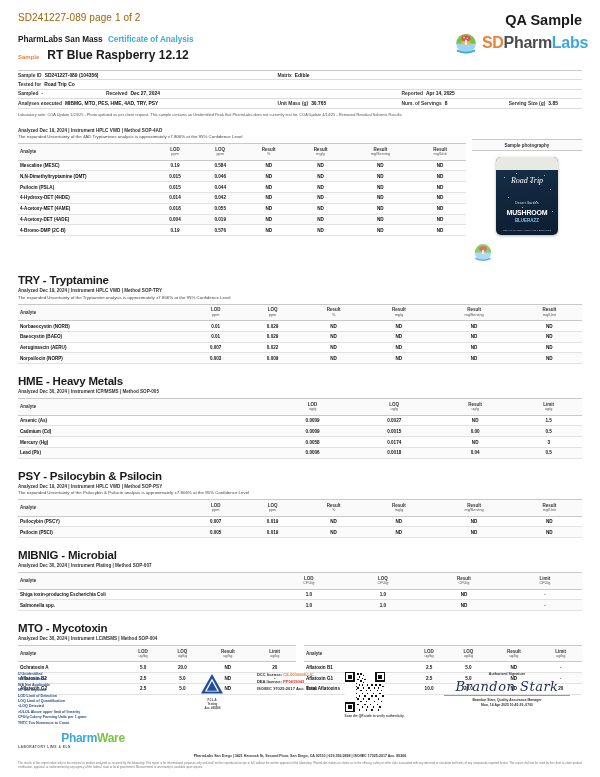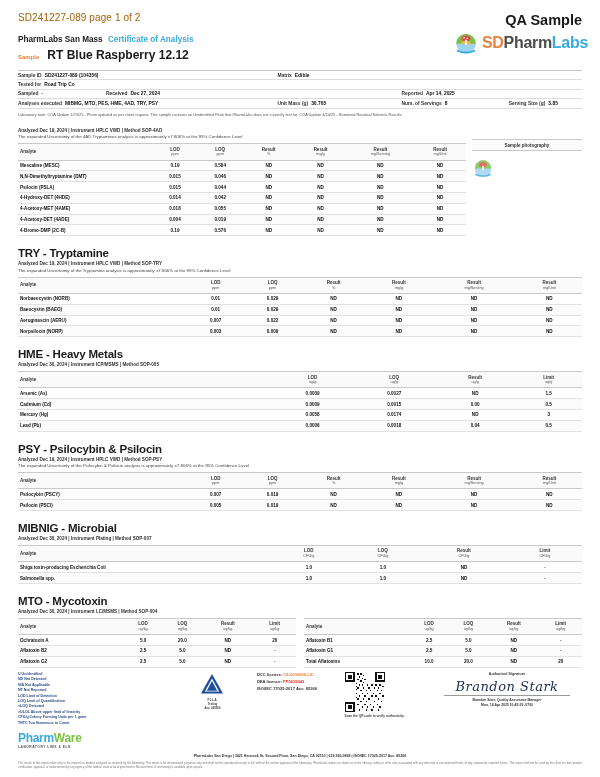--- a/index.html
+++ b/index.html
@@ -92,21 +92,21 @@
 
   
   .two-up { display: flex; gap: 8px; }
   .two-up > div { flex: 1; }
 
   
   .footer { position: absolute; left: 18px; right: 18px; bottom: 8px; }
   .foot-grid { display: flex; justify-content: space-between; align-items: flex-start; }
   .legend { font-size: 3.6px; line-height: 1.5; color: #2a4a8a; font-weight: 700; width: 150px; }
   .pharmware { margin-top: 5px; }
-  .pw-name { font-size: 12px; font-weight: 700; color: #3ba9dd; letter-spacing: -.3px; }
+  .pw-name { font-size: 12px; font-weight: 700; color: #3ba9dd; letter-spacing: -.3px; text-align: center; }
   .pw-name .w { color: #7ec242; }
   .pw-sub { font-size: 3.3px; font-weight: 700; color: #555; letter-spacing: .5px; }
 
   .seal { width: 34px; text-align: center; }
   .seal-badge { width: 26px; height: 26px; margin: 0 auto; }
   .seal-t { font-size: 2.8px; color: #444; line-height: 1.4; margin-top: 1px; font-weight: 700; }
 
   .lic { font-size: 4.1px; line-height: 1.7; font-weight: 700; color: #333; }
   .lic .o { color: #e8833a; } .lic .r { color: #d9342b; }
 
@@ -300,20 +300,41 @@
                 <td class="nd">ND</td>
                 <td class="nd">ND</td>
                 <td class="nd">ND</td>
               </tr>
             </tbody>
         </table>
       </div>
 
       <div class="photo-col">
         <div class="photo-head">Sample photography</div>
+        <div class="photo-box">
+          <div class="pkg">
+            <div class="pkg-top"></div>
+            <div class="pkg-stars">
+              <i style="left:8px;top:6px"></i>
+                <i style="left:20px;top:2px"></i>
+                <i style="left:34px;top:10px"></i>
+              <i style="left:48px;top:4px"></i>
+                <i style="left:54px;top:18px"></i>
+                <i style="left:12px;top:26px"></i>
+              <i style="left:40px;top:30px"></i>
+                <i style="left:26px;top:36px"></i>
+                <i style="left:56px;top:40px"></i>
+            </div>
+            <div class="pkg-title">Road Trip</div>
+            <div class="pkg-sub">Desert Garden</div>
+            <div class="pkg-big">MUSHROOM</div>
+            <div class="pkg-flv">BLUERAZZ</div>
+            <div class="pkg-foot">NET WT. 30.765g  •  CONTAINS 8 SERVINGS</div>
+          </div>
+        </div>
         <div class="leaf-badge">
           <svg viewBox="0 0 40 40" width="22" height="22" opacity=".85">
             <circle cx="20" cy="21" r="15" fill="#9fd4ef"></circle>
             <path d="M5 21a15 15 0 0 1 30 0z" fill="#7ec242"></path>
             <ellipse cx="20" cy="14" rx="7" ry="4.5" fill="#d9534f"></ellipse>
             <rect x="18.3" y="16" width="3.4" height="8" rx="1.5" fill="#f2efe6"></rect>
             <path d="M6 30q14 7 28 0v3q-14 6-28 0z" fill="#3ba9dd"></path>
           </svg>
         </div>
       </div>

